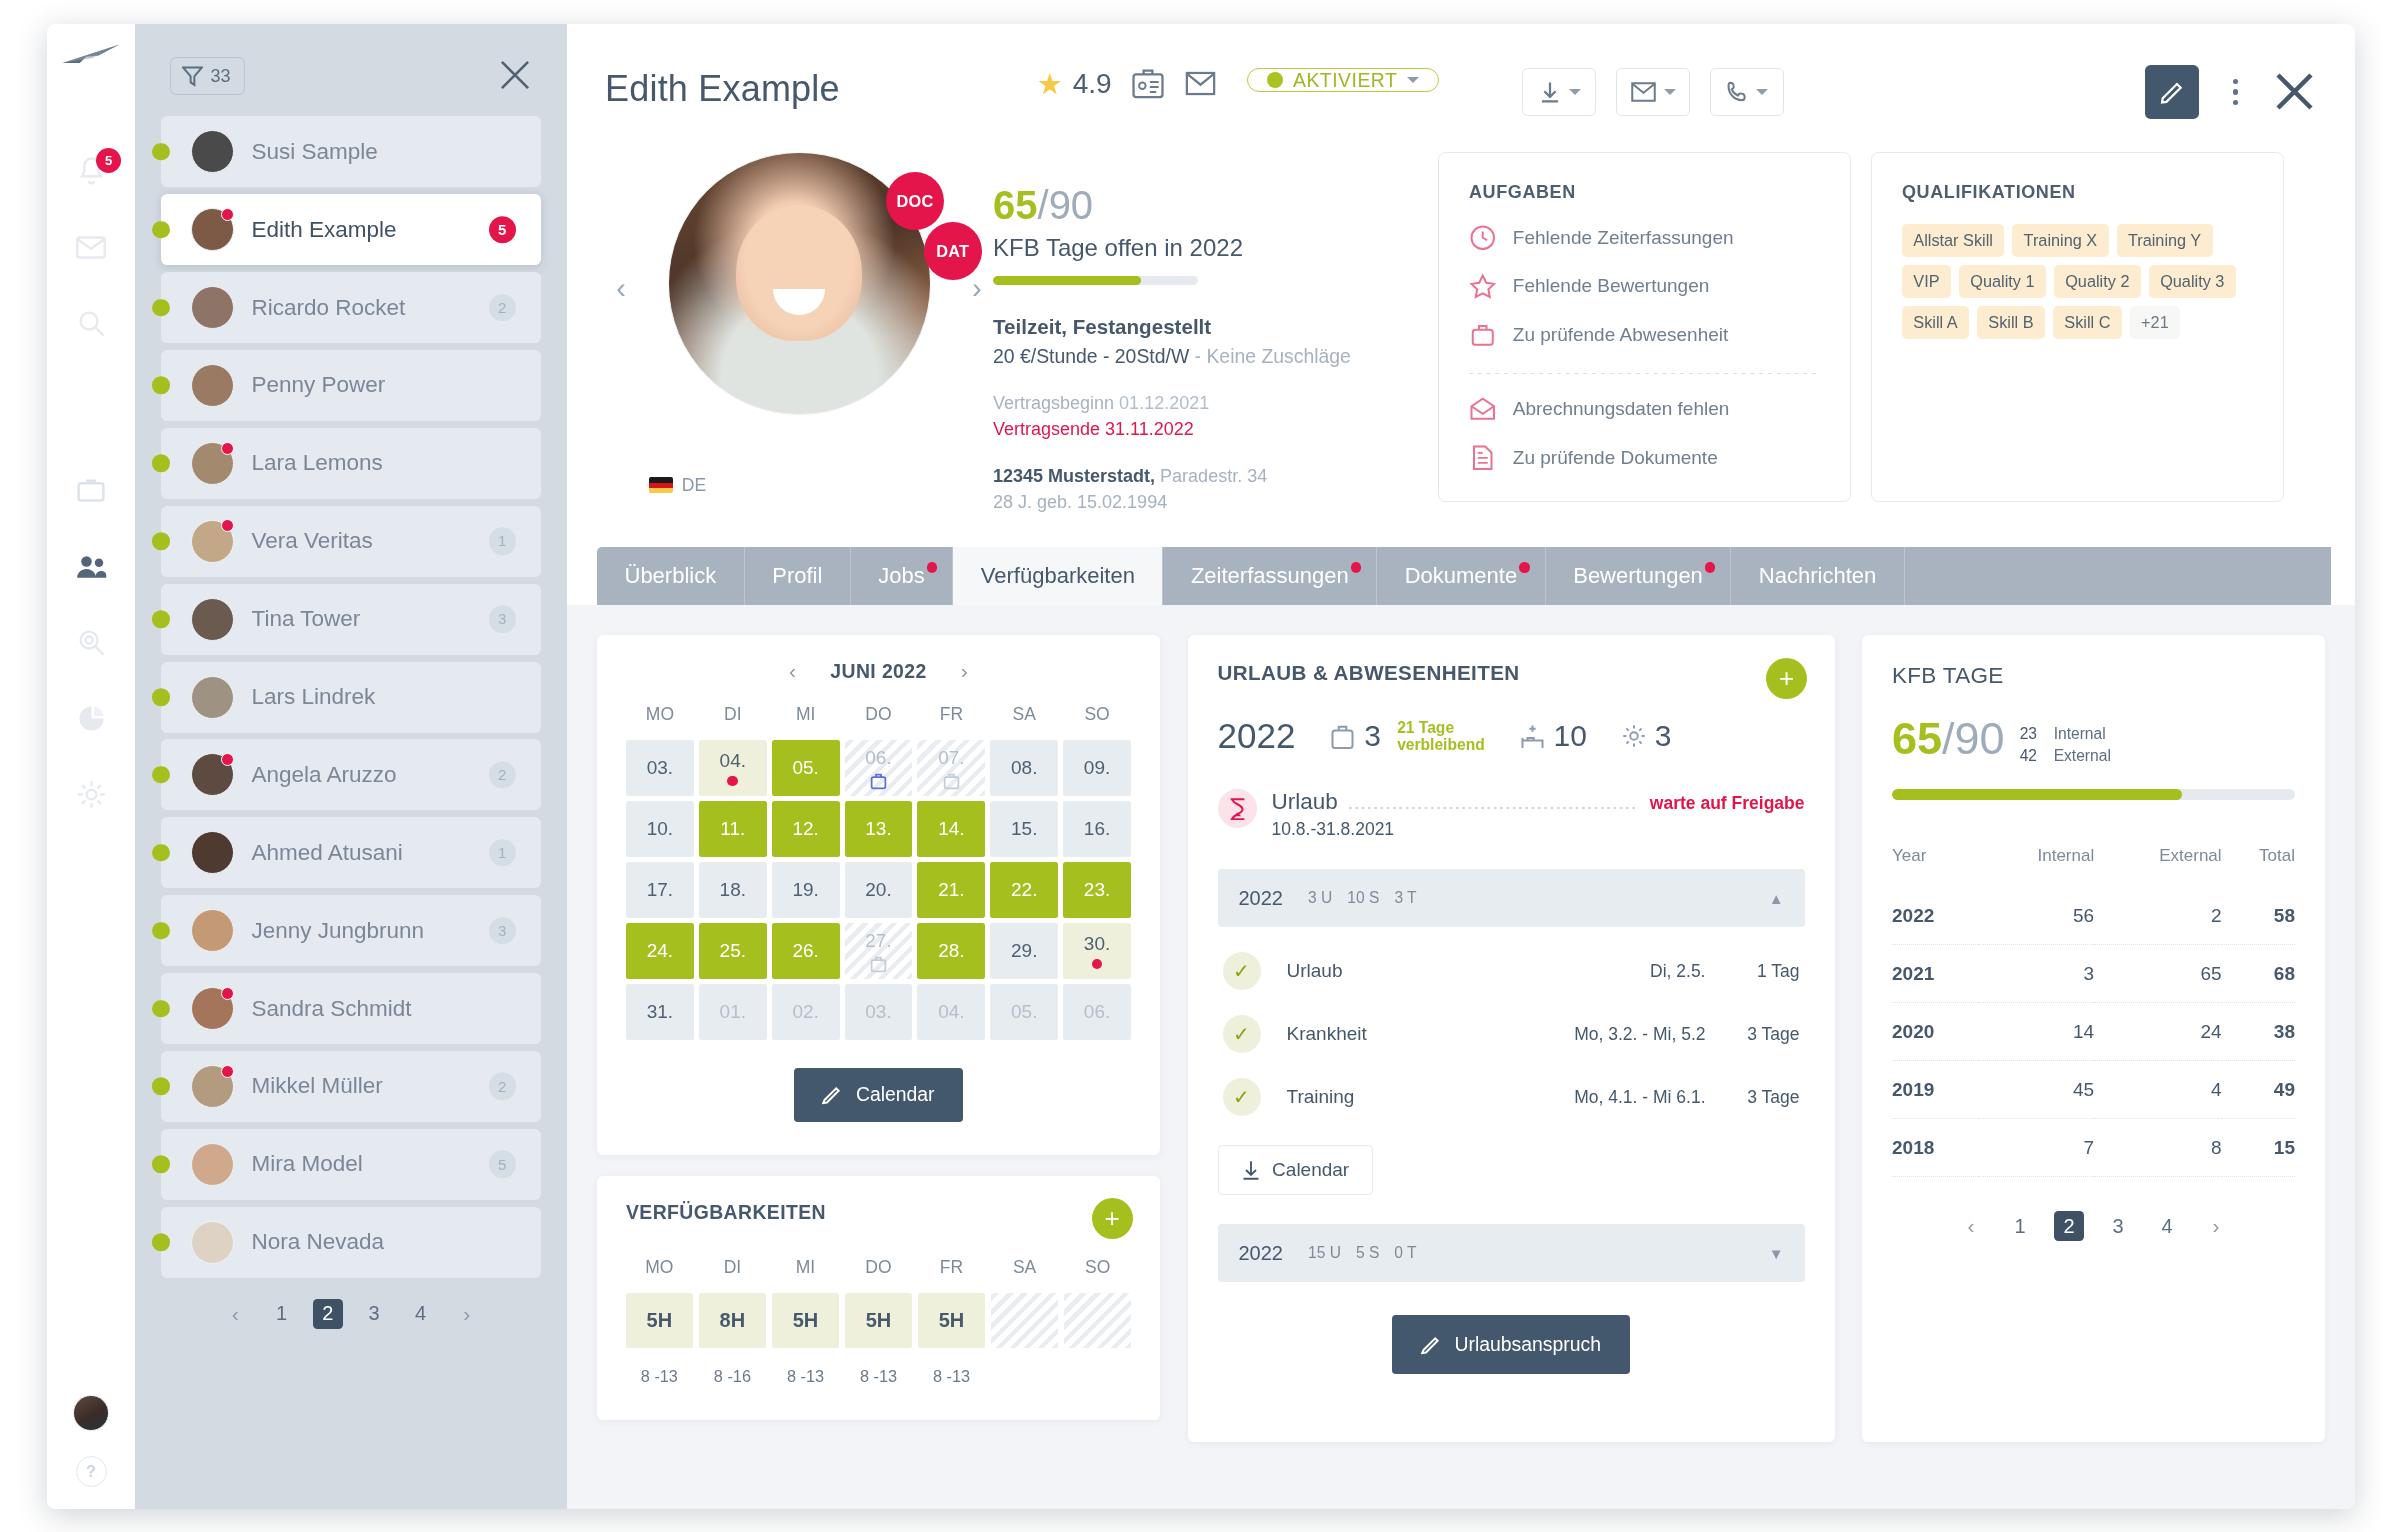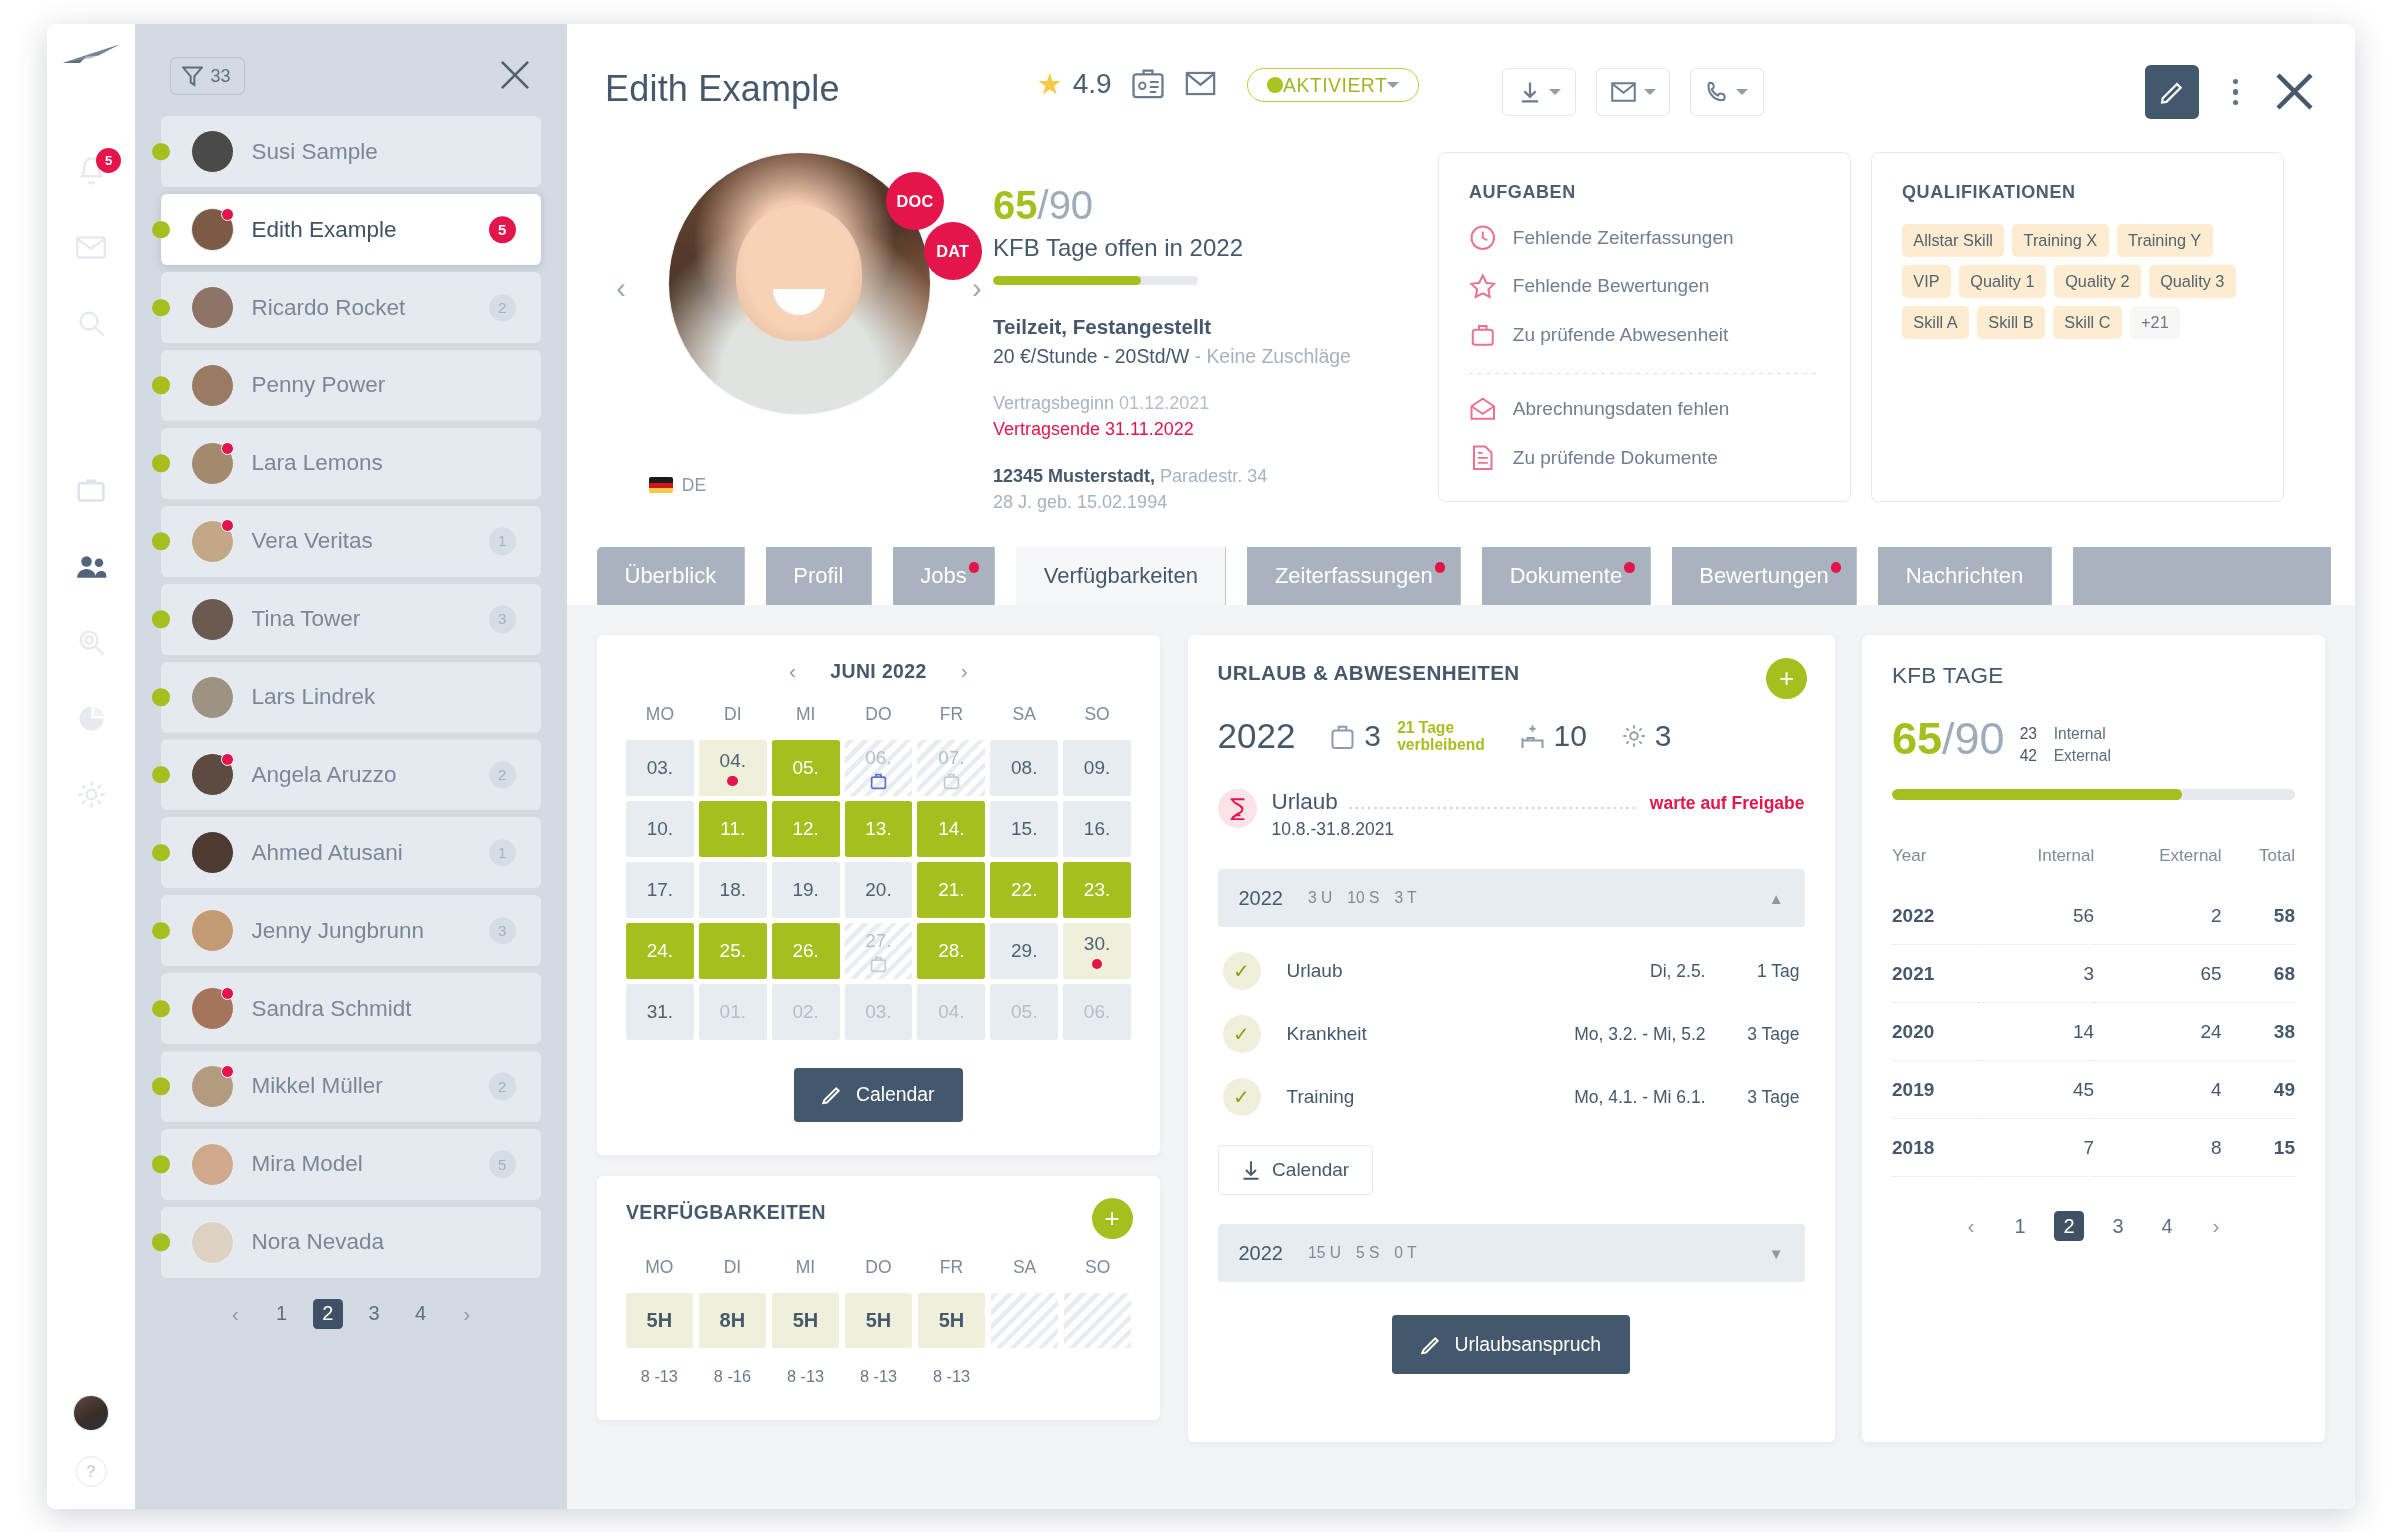--- a/index.html
+++ b/index.html
@@ -160,21 +160,21 @@
   .person-name {
     font-size: 36px; color: #46586c; font-weight: 400; letter-spacing: 0.2px;
   }
   .rating { display: flex; align-items: center; gap: 10px; margin-left: 197px; }
   .star { color: #f7c947; font-size: 29px; line-height: 1; }
   .rating-val { font-size: 28px; color: #4c5e70; }
   .ico-btn { margin-left: 19px; }
   .status-pill {
     margin-left: 30px;
     border: 1.3px solid #b7cf3a; border-radius: 21px;
-    height: 34px; display: flex; align-items: center; gap: 0;
+    height: 24px; display: flex; align-items: center; gap: 10px;
     padding: 0 19px;
   }
   .status-pill .dot {
     width: 16.3px; height: 16.3px; border-radius: 50%; background: #a9c41f;
   }
   .status-pill .lbl {
     font-size: 19.4px; color: #9eb825; letter-spacing: 0.5px; font-weight: 500;
   }
   .caret { border-left: 6.3px solid transparent; border-right: 6.3px solid transparent;
            border-top: 6.9px solid #8f9da9; }
@@ -270,21 +270,21 @@
   .qual-card { flex: 0 0 413px; margin-left: 20px; height: 350px; }
   .tags { display: flex; flex-wrap: wrap; gap: 8.1px; margin-top: 21px; }
   .tag {
     background: #fdecd0; color: #52636f; font-size: 16.3px;
     border-radius: 5px; padding: 6.9px 11.3px;
   }
   .tag.more { background: #f7f7f5; color: #6b7a88; }
 
   
   .tabs {
-    display: flex; margin: 34px 8px 0 30px; padding-right: 16px; gap: 21px;
+    display: flex; margin: 34px 8px 0 30px; padding-right: 16px;
   }
   .tab {
     background: #a8b3bf; color: #ffffff; font-size: 22px;
     padding: 0 27.5px; height: 58px; display: flex; align-items: center;
     border-right: 1.3px solid #bcc5cf; position: relative;
   }
   .tab:first-child { border-radius: 5px 0 0 0; }
   .tab.active { background: #f5f7f9; color: #46586c; }
   .tab .tdot {
     position: absolute; top: 15px; right: 15px;

